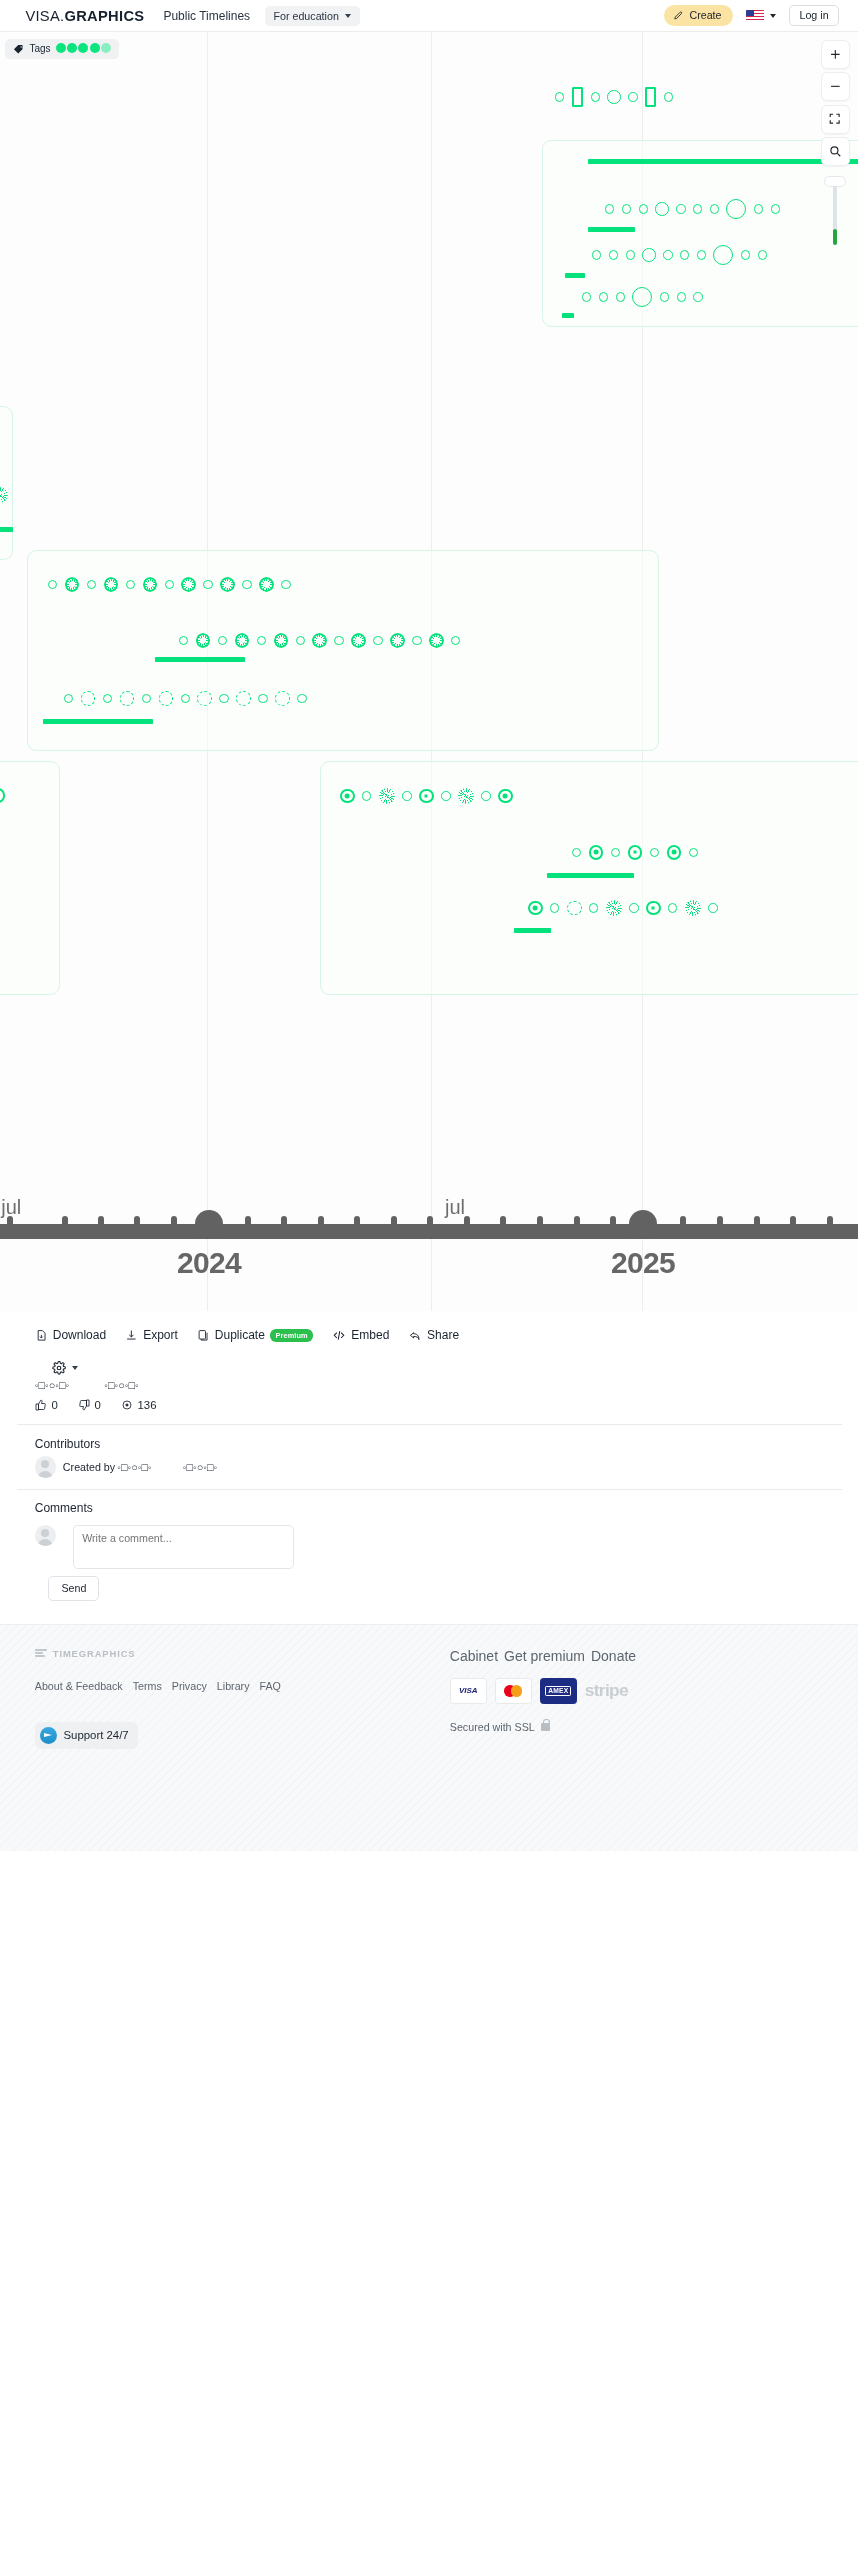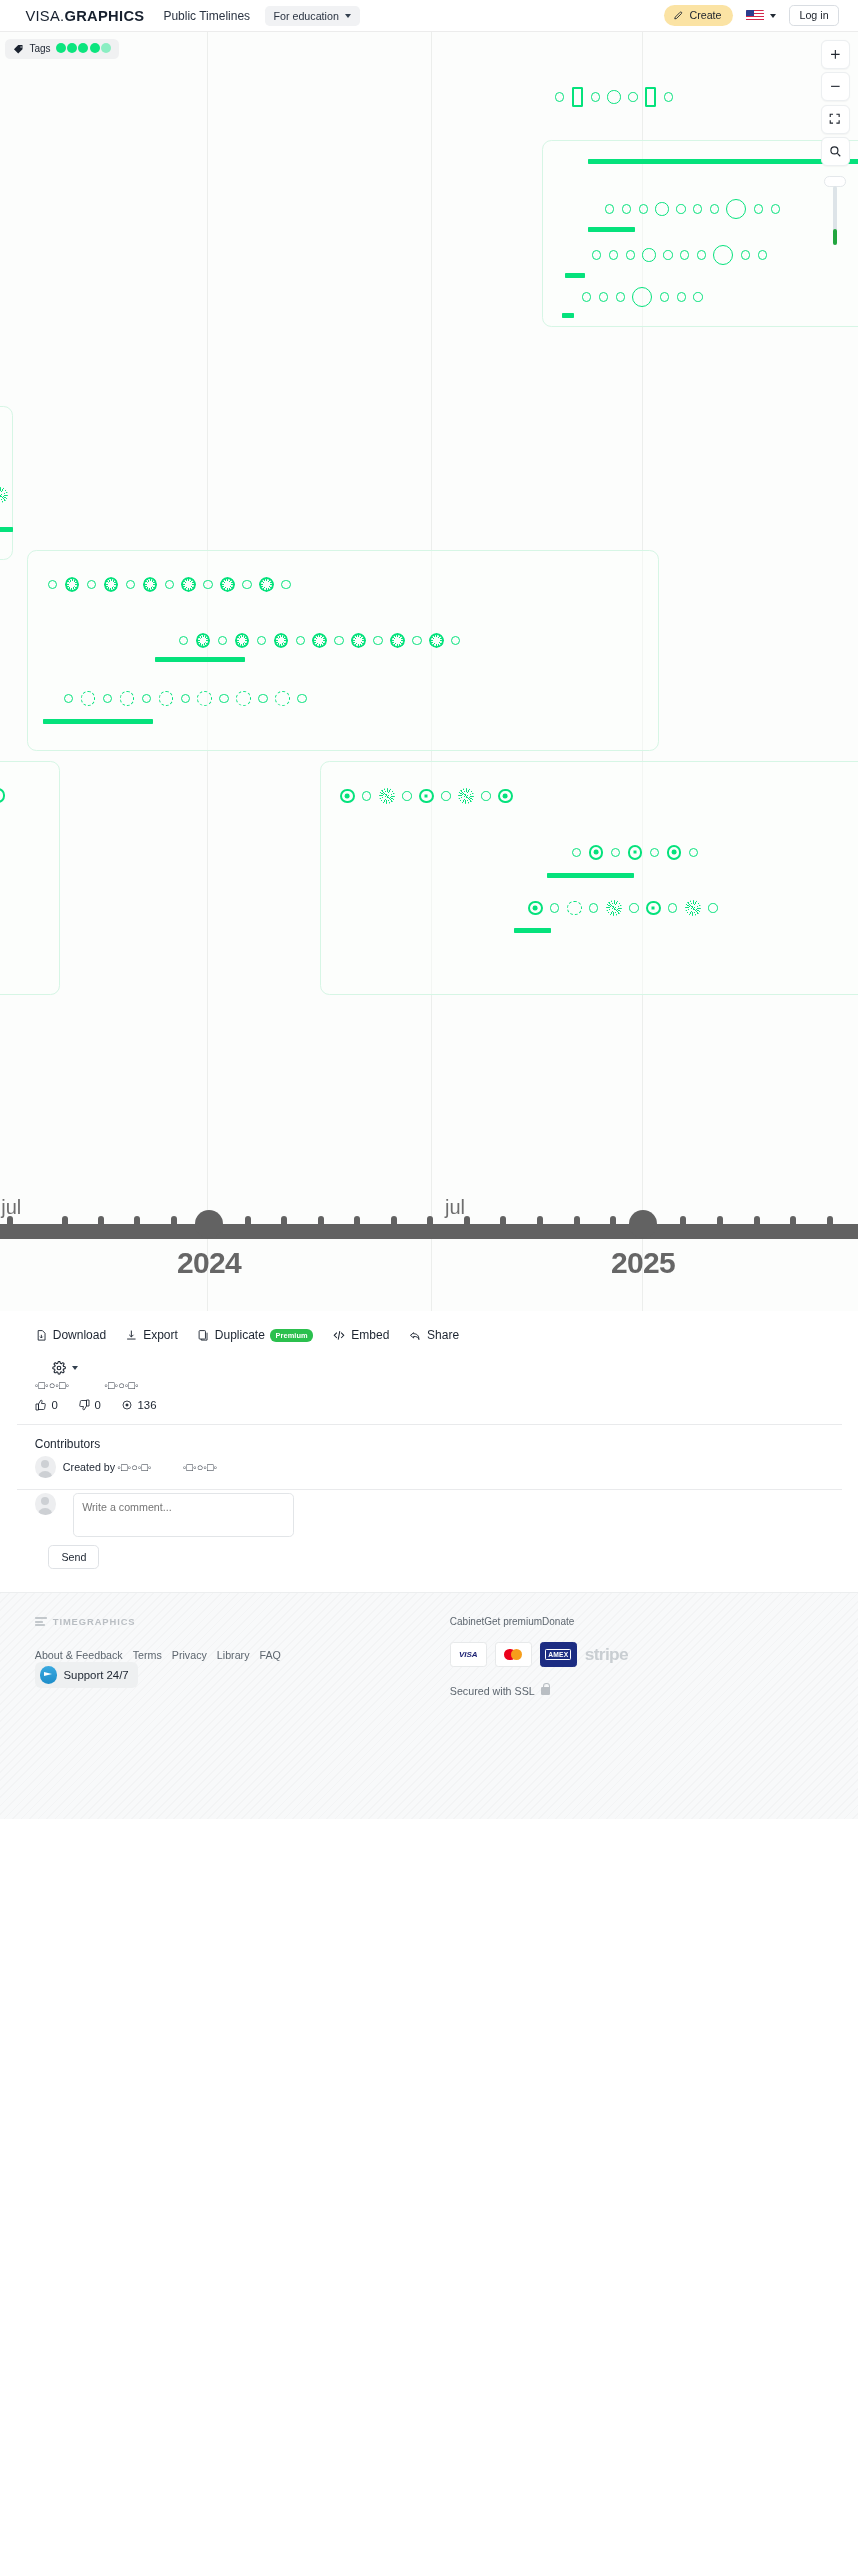--- a/index.html
+++ b/index.html
@@ -157,26 +157,26 @@
     display: flex; padding: 23px 17.4px 27px 17.4px;
   }
   .fcol-l { width: 415px; padding-left: 17.4px; }
   .fcol-r { flex: 1; padding-left: 17.4px; }
   .flogo { display: flex; align-items: center; gap: 6px; font-size: 9.4px; font-weight: 700; letter-spacing: 0.9px; color: #b9bec3; }
   .flogo-mark { display: flex; flex-direction: column; gap: 1.3px; }
   .flogo-mark i { display: block; height: 2px; background: #c3c8cc; border-radius: 0.7px; }
   .flinks { margin-top: 21.4px; display: flex; gap: 10px; font-size: 10.7px; color: #5d666f; flex-wrap: wrap; }
   .flinks span { cursor: pointer; white-space: nowrap; }
   .support {
-    margin-top: 1px; display: inline-flex; align-items: center; gap: 6px;
+    margin-top: 30px; display: inline-flex; align-items: center; gap: 6px;
     background: #eef0f1; border-radius: 6px; padding: 4.7px 9.4px 4.7px 5.3px; font-size: 11.4px; color: #1c2430; cursor: pointer;
   }
   .tg { width: 17.4px; height: 17.4px; border-radius: 50%; background: linear-gradient(180deg,#3aa9e0,#1d8dc9); position: relative; flex: none; }
   .tg::after { content:""; position:absolute; left:4px; top:6px; width:0; height:0; border-left:8.7px solid #fff; border-top:2.7px solid transparent; border-bottom:2.7px solid transparent; }
-  .paylinks { display: flex; gap: 0; font-size: 10px; color: #5d666f; }
+  .paylinks { display: flex; gap: 6px; font-size: 14px; color: #5d666f; }
   .paylinks span { cursor: pointer; white-space: nowrap; }
   .paytext { margin-top: 10.7px; font-size: 10.7px; line-height: 1.5; color: #5d666f; max-width: 374px; }
   .cards { margin-top: 14.7px; display: flex; align-items: center; gap: 8px; }
   .card {
     width: 37px; height: 25.4px; border-radius: 3.3px; background: #fff; border: 0.7px solid #e7e9ea;
     display: flex; align-items: center; justify-content: center;
     font-size: 8px; font-weight: 700; font-style: italic;
   }
   .card.visa { color: #1a1f71; }
   .card.amex { background: #1c2c82; border-color: #1c2c82; }
@@ -546,20 +546,21 @@
       <span class="gg">◦□◦○◦□◦</span>
       <span style="width:27px;display:inline-block"></span>
       <span class="gg">◦□◦○◦□◦</span>
     </div>
   </div>
 </div>
 
 <div class="hr"></div>
 
 <div class="section">
+  <div class="blk-title">Comments</div>
   <div class="commentrow">
     <div class="avatar"></div>
     <textarea class="cbox" placeholder="Write a comment..." style=""></textarea>
   </div>
   <button class="sendbtn">Send</button>
 </div>
 
 <div class="footer">
   <div class="fcol-l">
     <div class="flogo">

